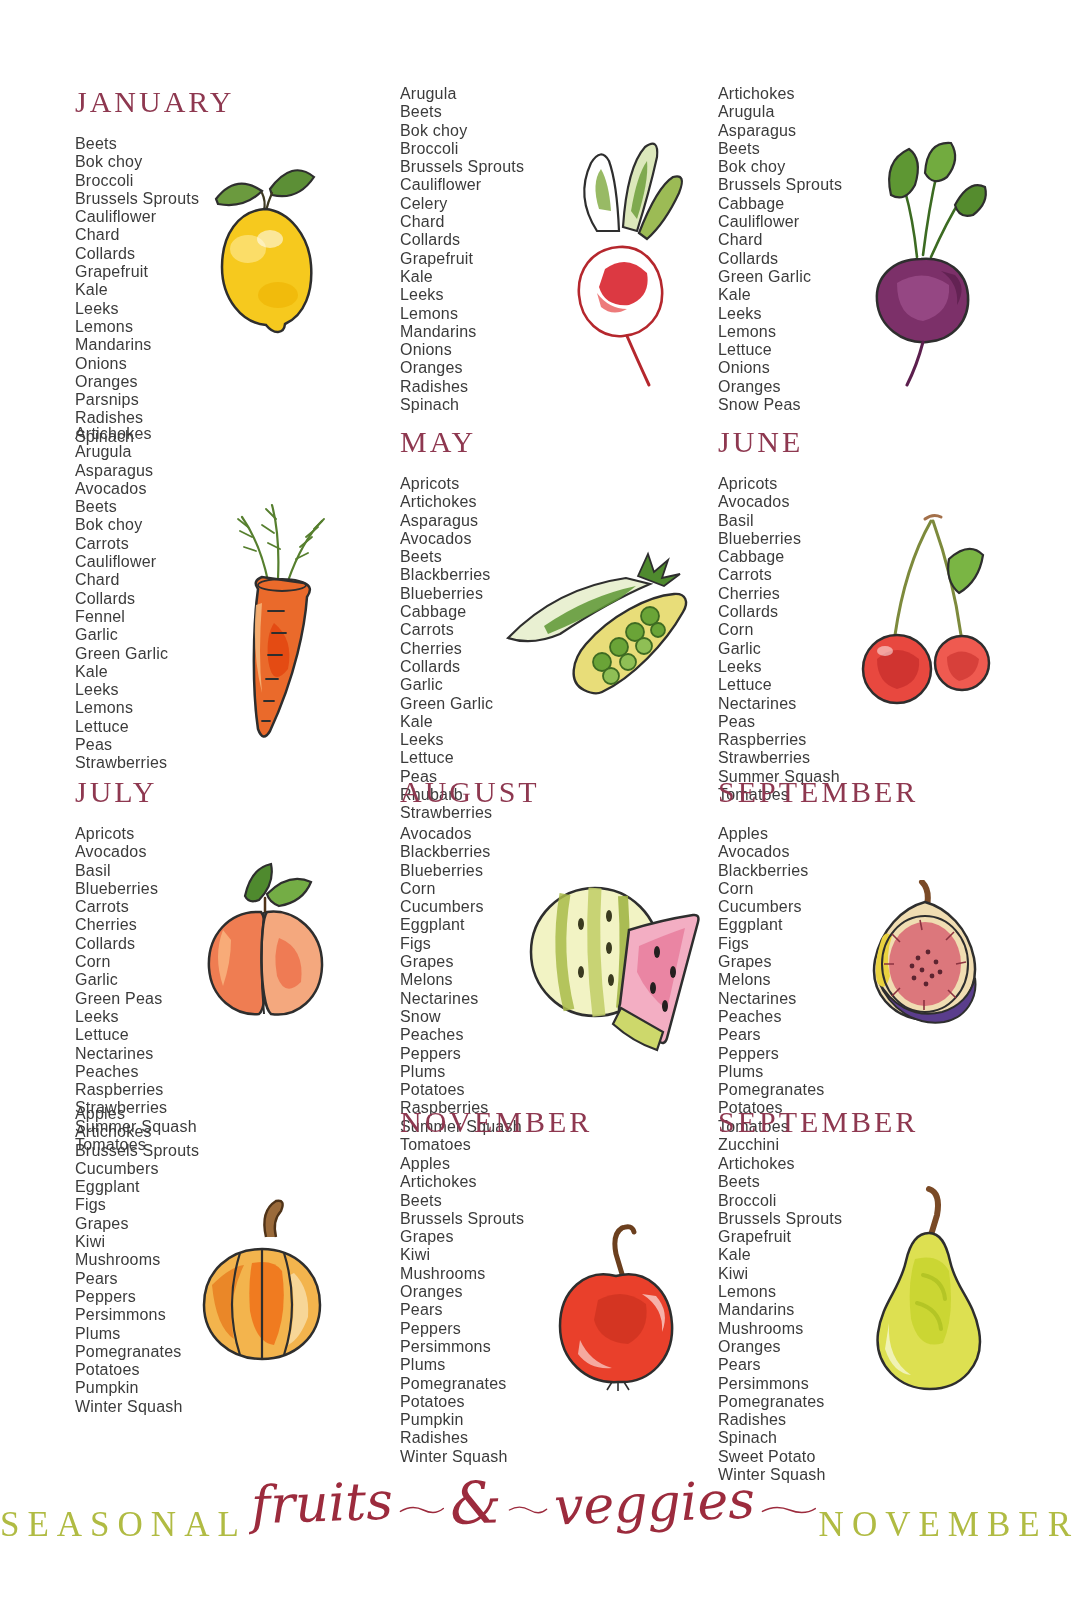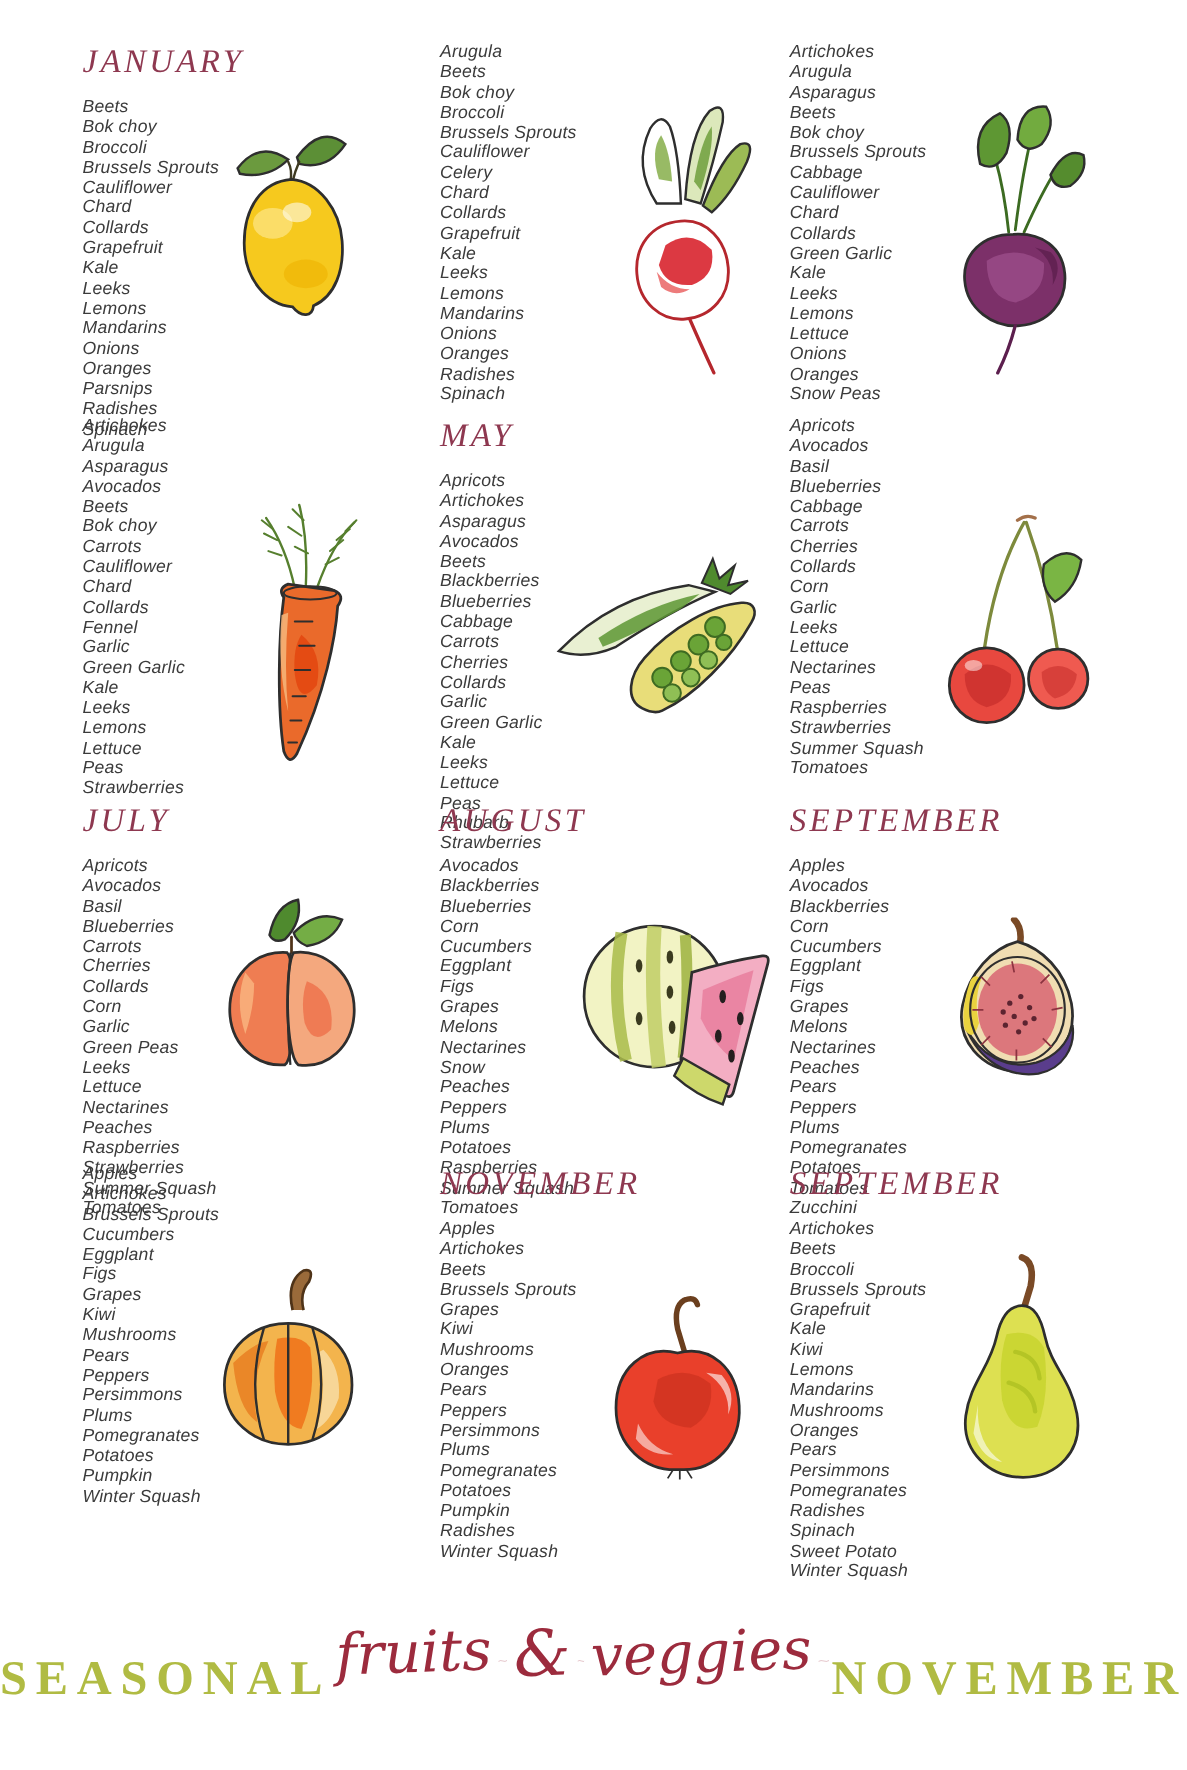--- a/index.html
+++ b/index.html
@@ -8,23 +8,22 @@
     width:1079px;height:1609px;
     background:#fff;
     font-family:"Liberation Sans",sans-serif;
     overflow:hidden;
   }
   .months-grid{
     display:grid;
     grid-template-columns:325px 318px 361px;
     grid-template-rows:340px 350px 330px 380px;
     padding-left:75px;
-    padding-top:39px;
+    padding-top:85px;
     box-sizing:border-box;
-    font-style:italic;
   }
   .month{position:relative;}
   .month-name{
     margin:0 0 16px 0;
     font-family:"Liberation Serif",serif;
     font-weight:400;
     font-size:30px;
     letter-spacing:3px;
     color:var(--heading,#8e3850);
   }
@@ -48,21 +47,21 @@
   .month:nth-child(10) .illustration{top:88px; right:62px;}
   .month:nth-child(11) .illustration{top:115px;right:30px;}
   .month:nth-child(12) .illustration{top:78px; right:84px;}
   .footer{
     position:absolute;left:0;top:1448px;width:100%;height:110px;
     display:flex;align-items:center;justify-content:center;
     white-space:nowrap;
   }
   .footer .caps{
     font-family:"Liberation Serif",serif;
-    font-size:44px;letter-spacing:8px;font-weight:700;
+    font-size:35px;letter-spacing:8px;font-weight:400;
     color:var(--footer-green,#b0bb43);
     margin-top:44px;
   }
   .footer .script{
     font-family:"DejaVu Serif",serif;
     font-style:italic;
     font-size:52px;
     color:var(--footer-red,#9c2b3d);
     margin:0 4px;
     transform:rotate(-2deg);
@@ -243,20 +242,21 @@
         <circle cx="152" cy="76" r="9" fill="#6aa437"></circle>
         <circle cx="113" cy="136" r="8" fill="#8fbf55"></circle>
         <circle cx="130" cy="122" r="8" fill="#8fbf55"></circle>
         <circle cx="146" cy="106" r="8" fill="#8fbf55"></circle>
         <circle cx="160" cy="90" r="7" fill="#6aa437"></circle>
       </g>
     </svg></div>
     </section>
 
     <section class="month">
+      <h2 class="month-name">JUNE</h2>
       <ul class="produce-list">
           <li>Apricots</li>
           <li>Avocados</li>
           <li>Basil</li>
           <li>Blueberries</li>
           <li>Cabbage</li>
           <li>Carrots</li>
           <li>Cherries</li>
           <li>Collards</li>
           <li>Corn</li>

